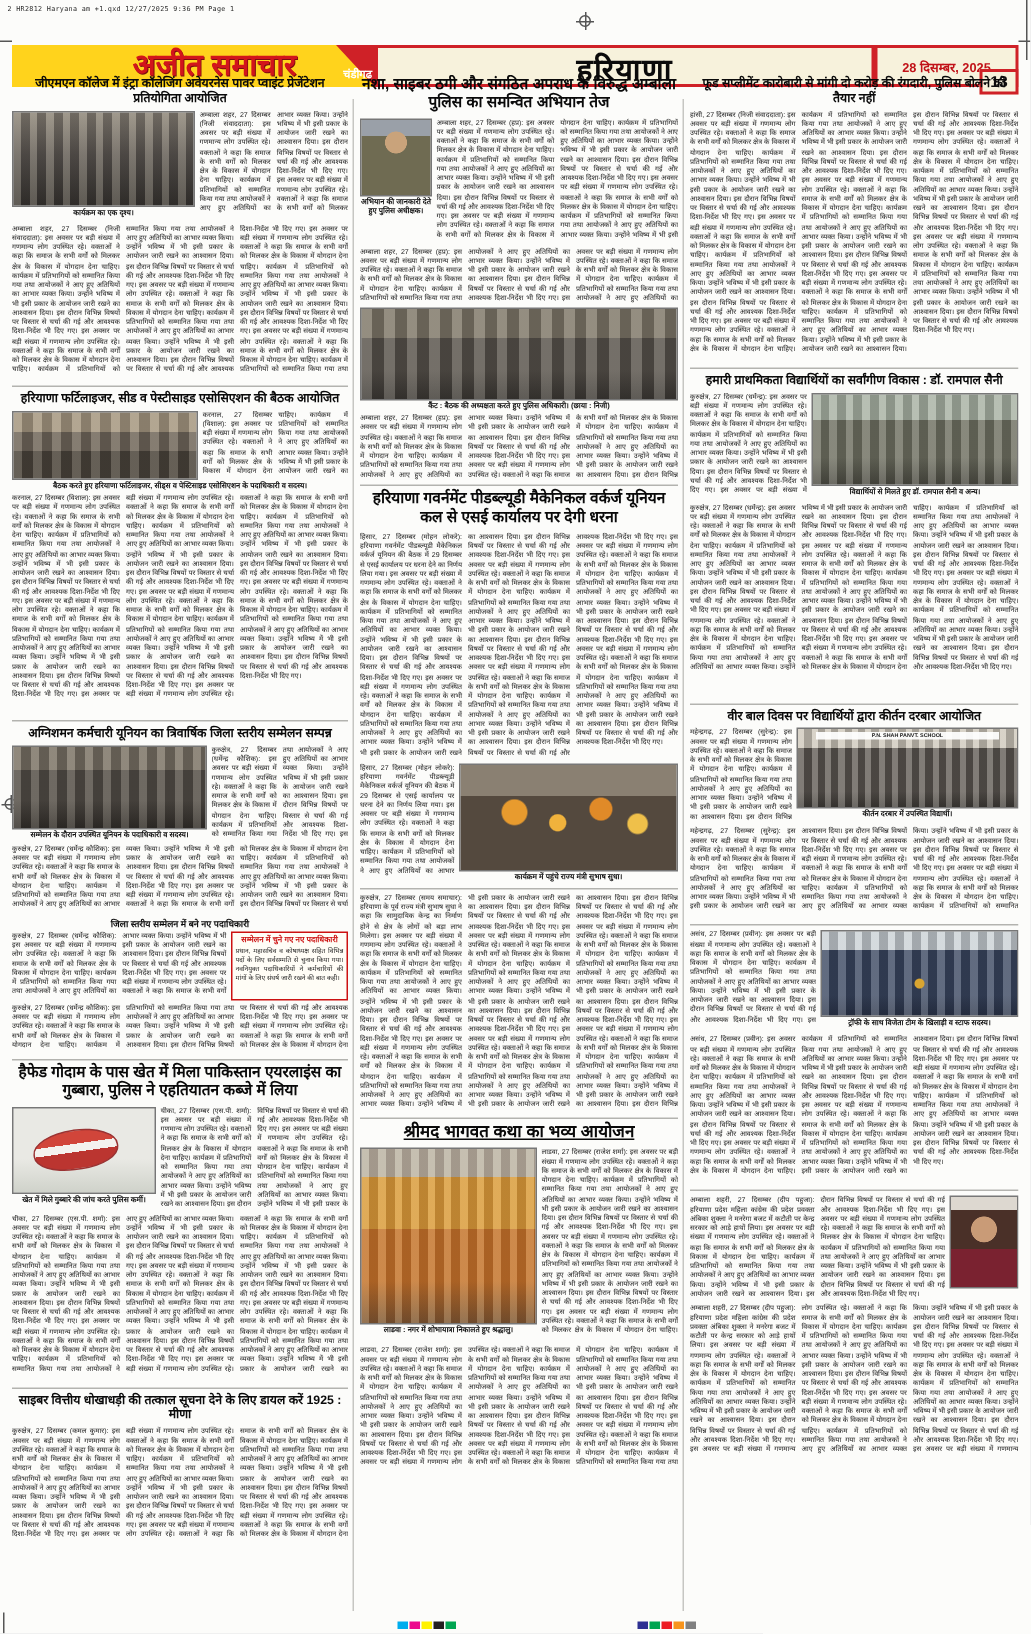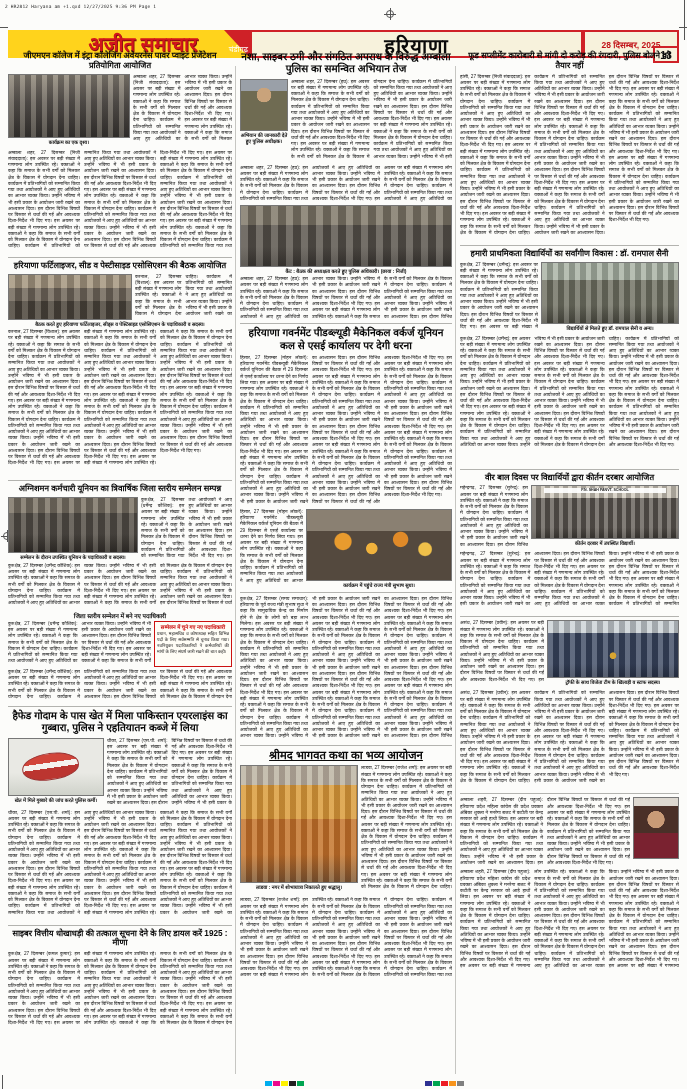--- a/index.html
+++ b/index.html
@@ -22,21 +22,21 @@
   .chips{position:absolute;bottom:3px;display:flex;gap:1px;}
   .chips-left{left:265px;} .chips-right{left:425px;}
   .chip{width:7px;height:5px;}
   
   .masthead{position:absolute;left:8px;top:30px;width:671px;height:28px;background:#cf2127;display:flex;}
   .mast-left{position:relative;width:242px;height:100%;flex-shrink:0;}
   .mast-left .yellow{position:absolute;left:0;top:0;width:100%;height:100%;background:#ffd31c;
        clip-path:polygon(0 0,calc(100% - 26px) 0,100% 100%,0 100%);display:flex;align-items:center;justify-content:center;}
   .mast-title{color:#d2151b;font-weight:700;font-size:20px;line-height:1;padding-left:28px;
        text-shadow:.6px .6px 0 #7a0c10;white-space:nowrap;}
-  .mast-city{position:absolute;right:2px;bottom:4px;color:#fff;font-size:7.5px;font-weight:400;text-align:center;}
+  .mast-city{position:absolute;right:2px;bottom:4px;color:#fff;font-size:7.5px;font-weight:700;text-align:center;}
   .mast-center{flex:1;margin:2px 2px;background:#f7f2dc;display:flex;align-items:flex-start;justify-content:center;}
   .mast-section{font-weight:700;font-size:20px;color:#0a0a0a;letter-spacing:1px;}
   .mast-right{width:96px;flex-shrink:0;display:flex;flex-direction:column;padding:2px 2px;box-sizing:border-box;}
   .date-box{flex:1;background:#f7f2dc;color:#c11218;font-weight:700;font-size:8.5px;
        display:flex;align-items:center;justify-content:center;white-space:nowrap;}
   .page-box{position:absolute;top:46px;right:8px;width:26px;height:17px;background:#f7f2dc;border:2px solid #cf2127;
        box-sizing:border-box;display:flex;align-items:center;justify-content:center;
        font-weight:700;font-size:10.5px;color:#111;}
   
   .col{position:absolute;top:50px;height:1012px;overflow:hidden;}

